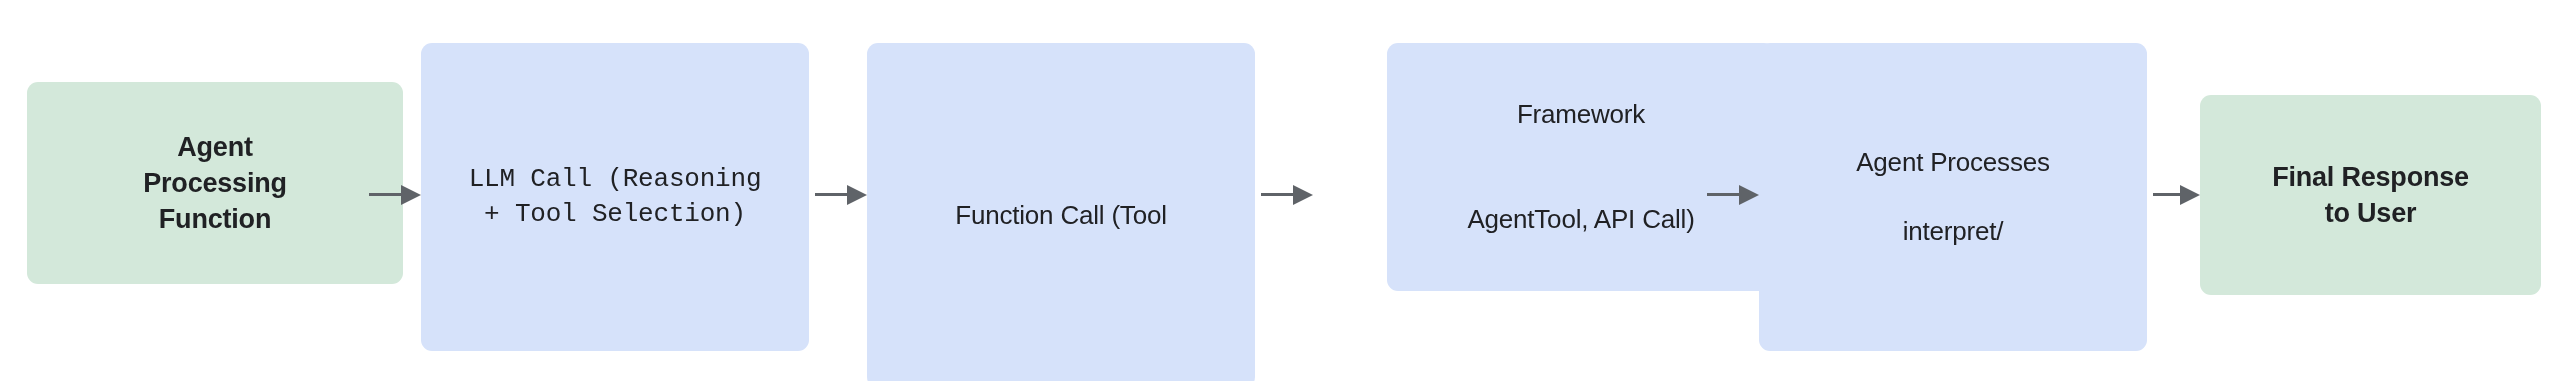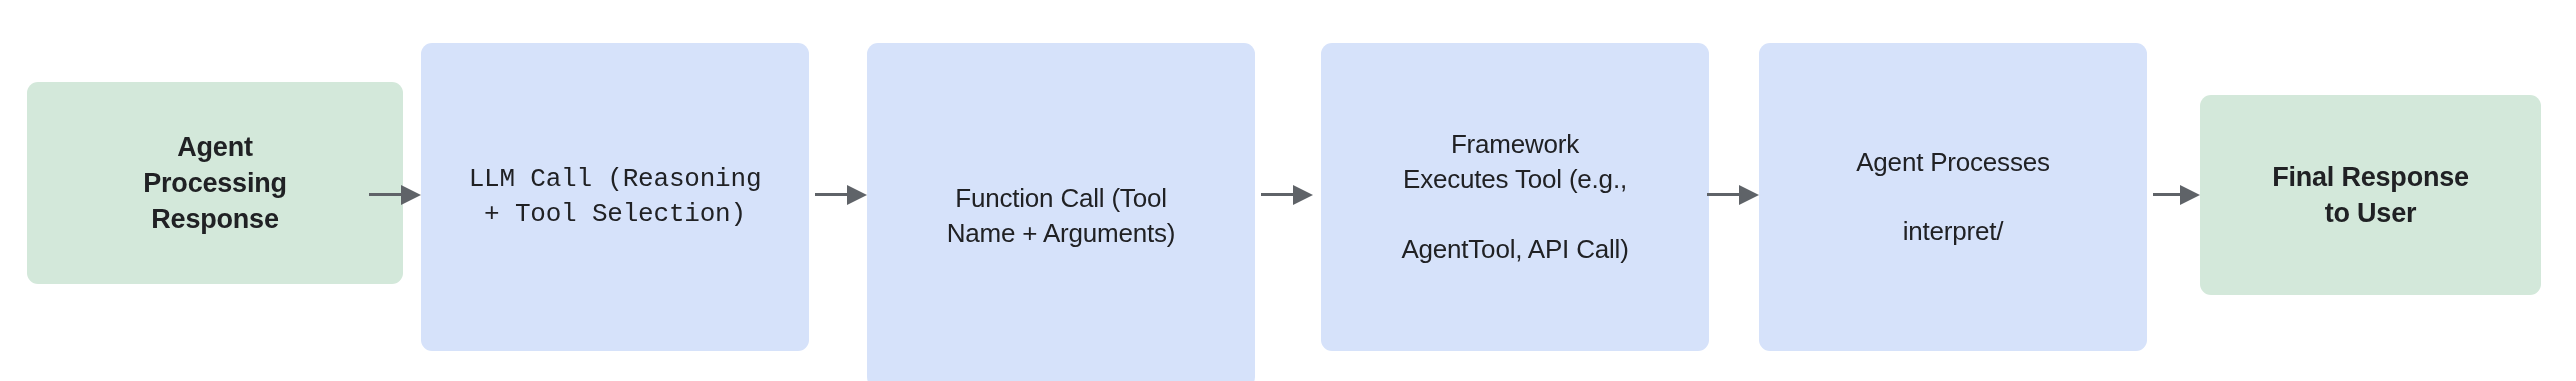--- a/index.html
+++ b/index.html
@@ -73,21 +73,21 @@
 </style>
 </head>
 <body>
 
 <div id="canvas">
 
   <div class="node terminal" style="left:27px; top:82px; width:376px; height:202px;">
     <span class="node-label">
       <span>Agent</span><br>
       <span>Processing</span><br>
-      <span>Response</span>
+      <span>Function</span>
     </span>
   </div>
 
   <div class="connector" style="left:369px; top:185px; width:52px;">
     <span class="shaft"></span>
     <span class="head"></span>
   </div>
 
   <div class="node process" style="left:421px; top:43px; width:388px; height:308px;font-family:Liberation Mono, monospace;">
     <span class="node-label">
@@ -97,33 +97,32 @@
   </div>
 
   <div class="connector" style="left:815px; top:185px; width:52px;">
     <span class="shaft"></span>
     <span class="head"></span>
   </div>
 
   <div class="node process" style="left:867px; top:43px; width:388px; height:345px;">
     <span class="node-label">
       <span>Function Call (Tool</span><br>
-      <span>Name + Arguments)</span>
     </span>
   </div>
 
   <div class="connector" style="left:1261px; top:185px; width:52px;">
     <span class="shaft"></span>
     <span class="head"></span>
   </div>
 
-  <div class="node process" style="left:1321px; top:43px; width:388px; height:308px;">
+  <div class="node process" style="left:1387px; top:43px; width:388px; height:248px;">
     <span class="node-label">
       <span>Framework</span><br>
-      <span>Executes Tool (e.g.,</span><br>
+      <br>
       <br>
       <span>AgentTool, API Call)</span>
     </span>
   </div>
 
   <div class="connector" style="left:1707px; top:185px; width:52px;">
     <span class="shaft"></span>
     <span class="head"></span>
   </div>
 

